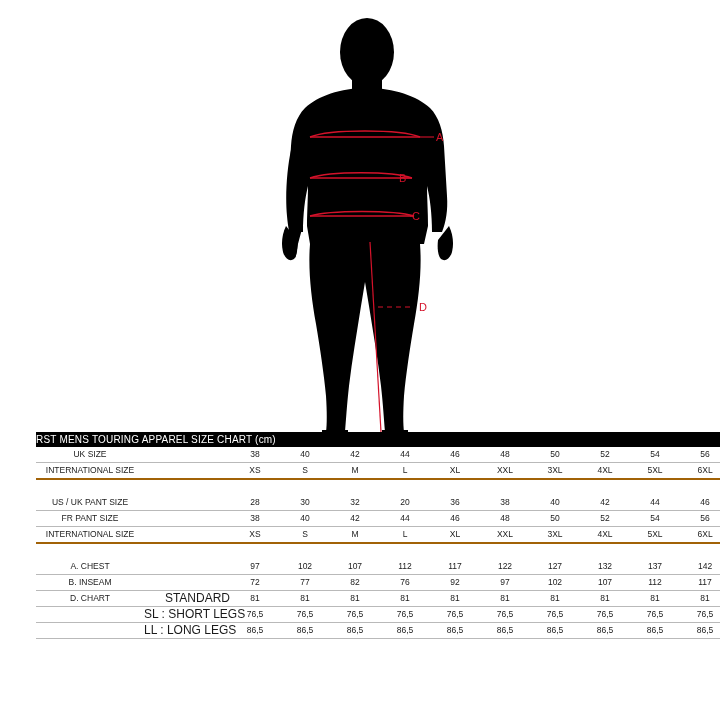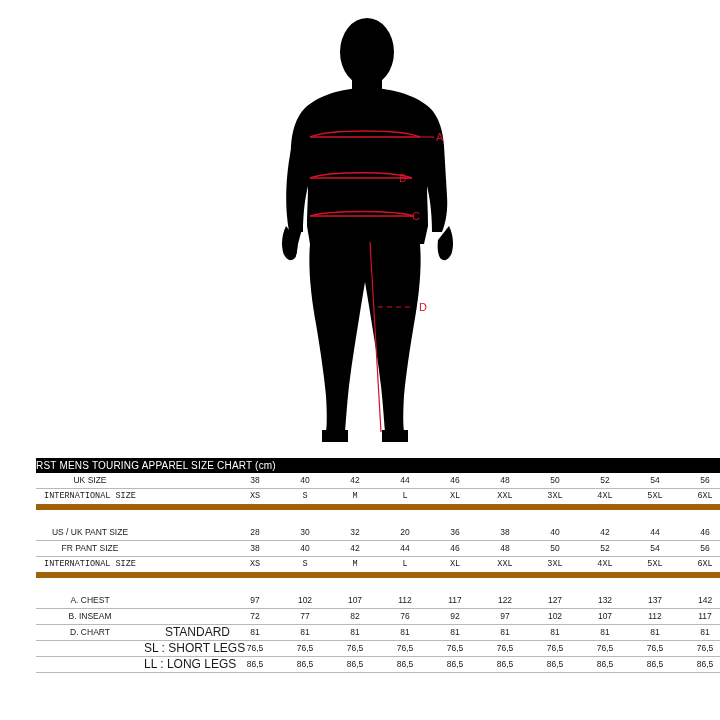--- a/index.html
+++ b/index.html
@@ -37,21 +37,21 @@
     font-size: 11px;
     color: #d4122a;
     font-family: "Liberation Sans", sans-serif;
     letter-spacing: .3px;
   }
 
   
   #chart {
     position: absolute;
     left: 36px;
-    top: 458px;
+    top: 432px;
     width: 648px;
   }
   table.size-chart {
     border-collapse: collapse;
     width: 648px;
     table-layout: fixed;
     font-size: 8.5px;
   }
   table.size-chart td, table.size-chart th {
     padding: 0;
@@ -84,22 +84,21 @@
     font-size: 12px;
   }
   .val {
     text-align: center;
     font-size: 8.5px;
   }
   tr.rule td {
     border-bottom: 1px solid #b9b9b9;
   }
   tr.rule-strong td {
-    border-bottom: 6px solid #a16207;
-    font-family: Liberation Mono, monospace;
+    border-bottom: 2px solid #a16207;
   }
   .spacer td { height: 5px; line-height: 5px; }
 </style>
 </head>
 <body>
 
 <div id="page">
 
   <div id="figure">
     <svg width="720" height="458" viewBox="0 0 720 458" xmlns="http://www.w3.org/2000/svg">

